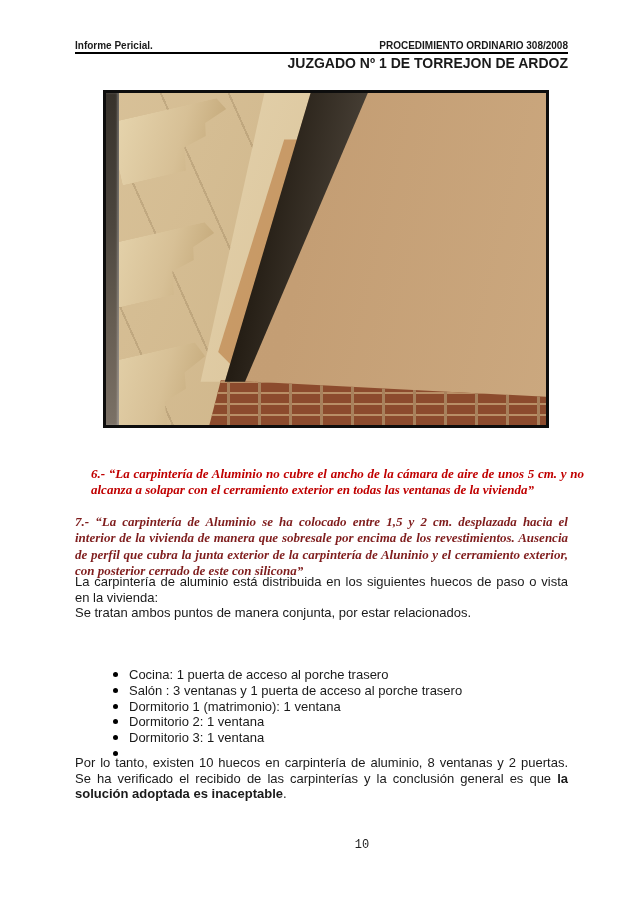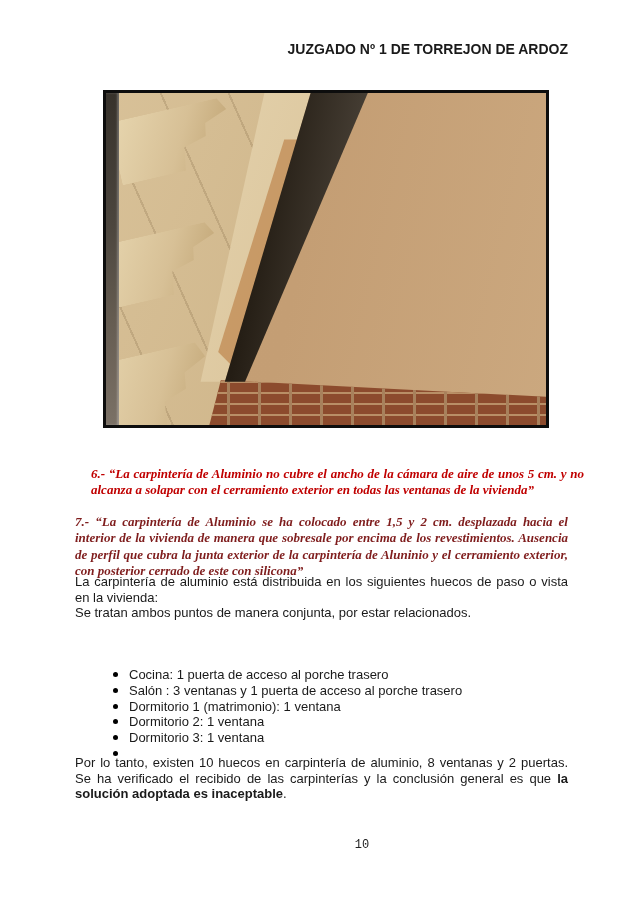--- a/index.html
+++ b/index.html
@@ -90,20 +90,24 @@
     position:absolute; left:0; top:838px; width:636px; text-align:center;
     font-family:"Liberation Mono", monospace; font-size:12px; color:#222;margin-left:44px;
   }
 </style>
 </head>
 <body>
 
 <div class="page">
 
   <div class="hdr">
+    <div class="hdr-row">
+      <span>Informe Pericial.</span>
+      <span>PROCEDIMIENTO ORDINARIO  308/2008</span>
+    </div>
     <div class="hdr-sub">JUZGADO Nº 1 DE TORREJON DE ARDOZ</div>
   </div>
 
   <div class="photo">
     <div class="layer ceiling"></div>
     <div class="corbel c1"></div>
     <div class="corbel c2"></div>
     <div class="corbel c3"></div>
     <div class="layer fascia"></div>
     <div class="layer rustband"></div>

